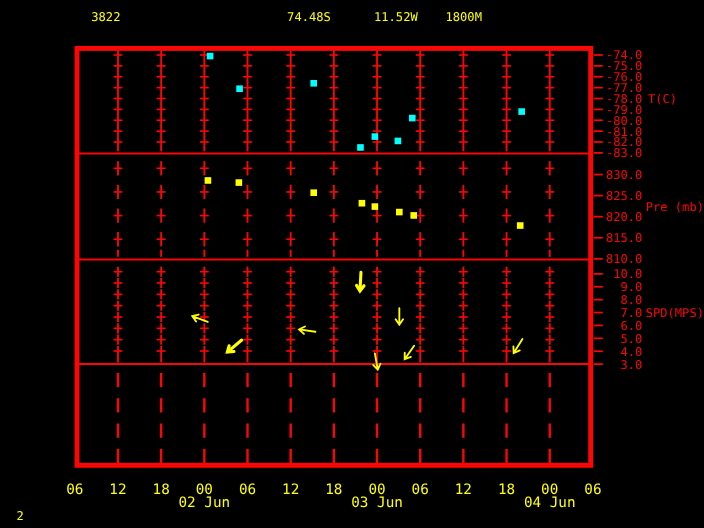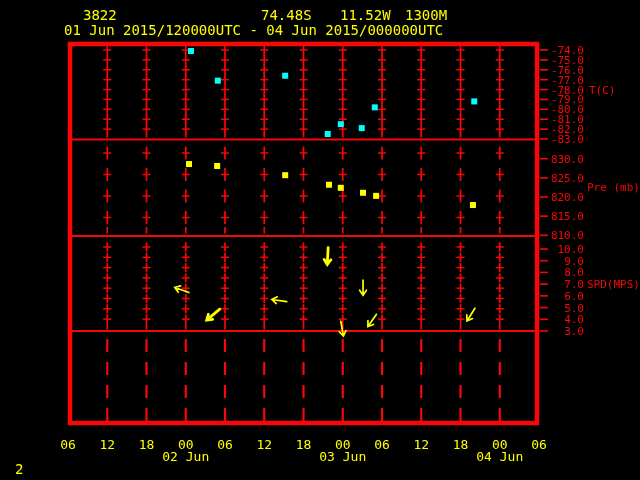--- a/index.html
+++ b/index.html
@@ -1,30 +1,29 @@
 <!DOCTYPE html>
 <html><head>
 <meta charset="utf-8">
 <style>
   html,body{margin:0;padding:0;background:#000;}
   .screen{position:relative;width:640px;height:480px;background:#000;overflow:hidden;
           font-family:"DejaVu Sans Mono",monospace;}
-  .lbl{position:absolute;color:#ffff00;font-size:14px;line-height:13px;white-space:pre;}
+  .lbl{position:absolute;color:#ffff00;font-size:11px;line-height:13px;white-space:pre;}
   svg.plot{position:absolute;left:0;top:0;}
   svg.plot text{font-family:"DejaVu Sans Mono",monospace;}
 </style>
 </head>
 <body>
 
 <div class="screen">
   <span class="lbl" style="left:83px;top:9px">3822</span>
   <span class="lbl" style="left:261px;top:9px">74.48S</span>
   <span class="lbl" style="left:340px;top:9px">11.52W</span>
-  <span class="lbl" style="left:405px;top:9px">1300M</span>
-  <span class="lbl" style="left:64px;top:24px">01 Jun 2015/120000UTC - 04 Jun 2015/000000UTC</span>
+  <span class="lbl" style="left:405px;top:9px">1800M</span>
 
   <svg class="plot" width="640" height="480" viewBox="0 0 640 480">
       <rect x="70" y="44" width="467" height="379" fill="none" stroke="#f90606" stroke-width="4.5"></rect>
       <line x1="68" y1="139.5" x2="539" y2="139.5" stroke="#f90606" stroke-width="1.8"></line>
       <line x1="68" y1="236" x2="539" y2="236" stroke="#f90606" stroke-width="1.8"></line>
       <line x1="68" y1="331" x2="539" y2="331" stroke="#f90606" stroke-width="1.8"></line>
       <line x1="107.25" y1="44.8" x2="107.25" y2="55.2" stroke="#f90606" stroke-width="1.7"></line>
       <line x1="103.25" y1="50" x2="111.25" y2="50" stroke="#f90606" stroke-width="1.5"></line>
       <line x1="107.25" y1="54.68888888888888" x2="107.25" y2="65.08888888888889" stroke="#f90606" stroke-width="1.7"></line>
       <line x1="103.25" y1="59.888888888888886" x2="111.25" y2="59.888888888888886" stroke="#f90606" stroke-width="1.5"></line>

